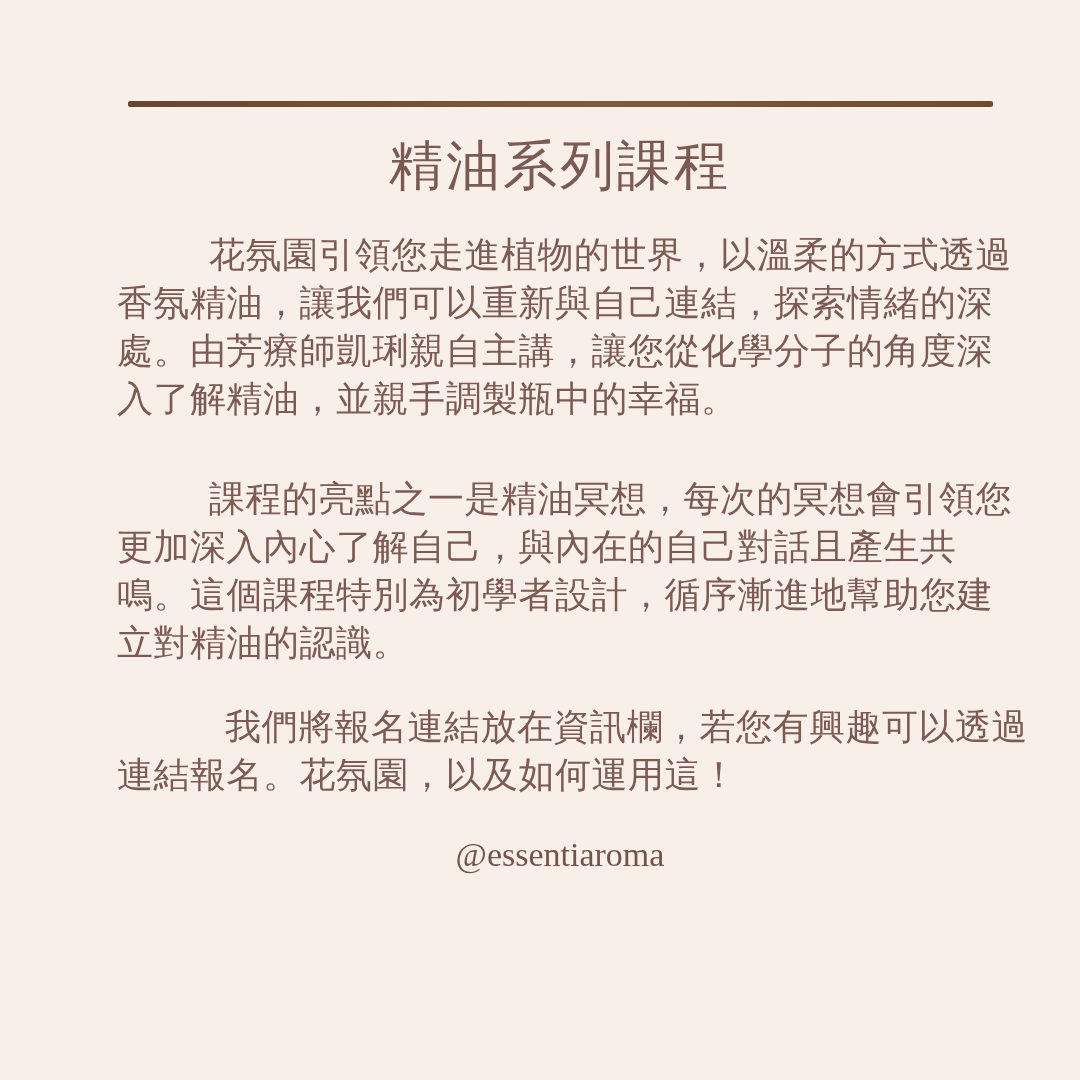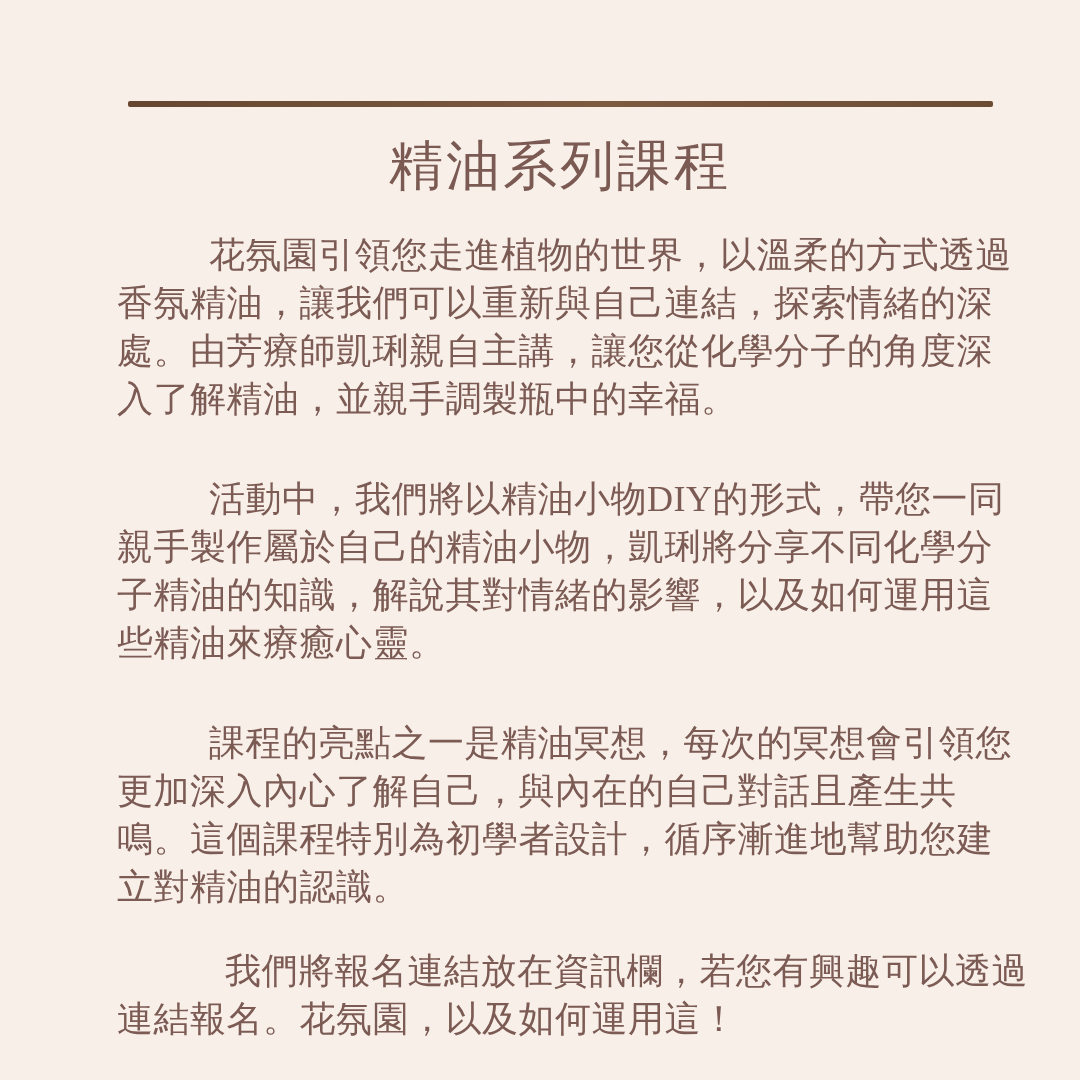--- a/index.html
+++ b/index.html
@@ -26,21 +26,20 @@
     font-size: 54px;
     line-height: 60px;
     letter-spacing: 3px;
     color: #7a5a52;
     font-weight: normal;
   }
   .body-text {
     margin: 27px 0 0 97px;
     width: 890px;
     color: #7b5b53;
-    font-family: Liberation Serif, serif;
   }
   .para {
     font-size: 36px;
     line-height: 48px;
     white-space: pre;
     text-indent: 92px;
     letter-spacing: 0.5px;
   }
   .para + .para { margin-top: 52px; }
   .para.signup { margin-top: 0; text-indent: 108px; }
@@ -60,24 +59,20 @@
 
   <div class="rule"></div>
 
   <h1 class="title">精油系列課程</h1>
 
   <div class="body-text">
     <p class="para">花氛園引領您走進植物的世界，以溫柔的方式透過
 香氛精油，讓我們可以重新與自己連結，探索情緒的深
 處。由芳療師凱琍親自主講，讓您從化學分子的角度深
 入了解精油，並親手調製瓶中的幸福。</p>
-    <p class="para">活動中，我們將以精油小物DIY的形式，帶您一同
-親手製作屬於自己的精油小物，凱琍將分享不同化學分
-子精油的知識，解說其對情緒的影響，以及如何運用這
-些精油來療癒心靈。</p>
     <p class="para">課程的亮點之一是精油冥想，每次的冥想會引領您
 更加深入內心了解自己，與內在的自己對話且產生共
 鳴。這個課程特別為初學者設計，循序漸進地幫助您建
 立對精油的認識。</p>
     <p class="para signup">我們將報名連結放在資訊欄，若您有興趣可以透過
 連結報名。花氛園，以及如何運用這！</p>
   </div>
 
   <div class="footer">@essentiaroma</div>
 

